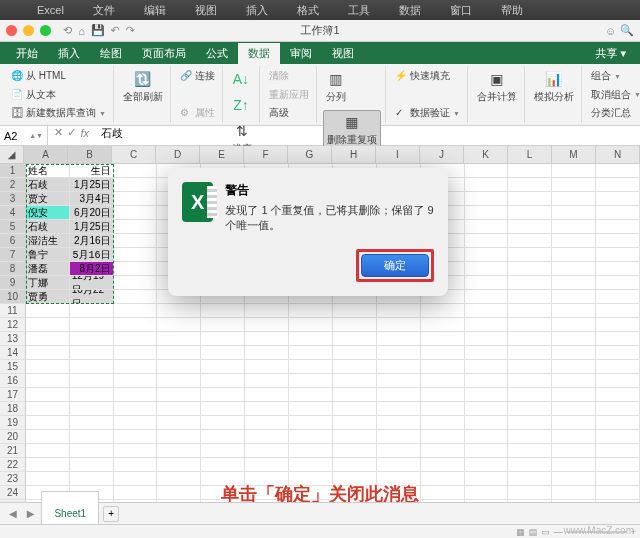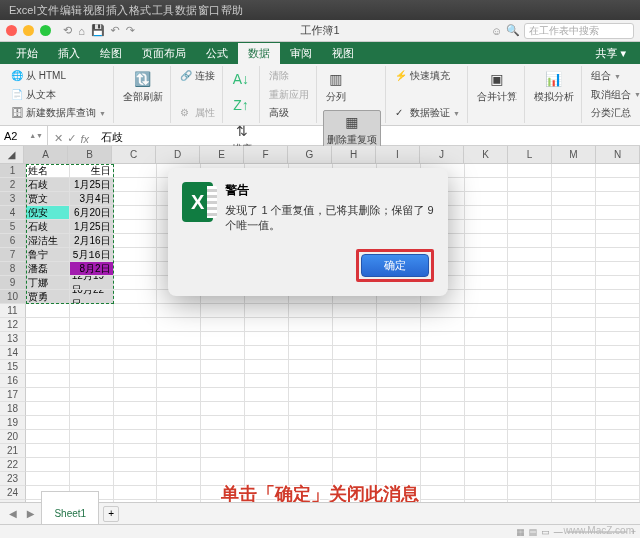--- a/index.html
+++ b/index.html
@@ -1,36 +1,36 @@
 <!DOCTYPE html>
 <html><head>
 <meta charset="utf-8">
 <style>
 *{box-sizing:border-box;margin:0;padding:0;font-family:"PingFang SC","Microsoft YaHei",sans-serif}
 body{width:640px;height:538px;background:#fff;overflow:hidden;position:relative;font-size:11px}
-.macbar{height:20px;background:linear-gradient(#4a4a4a,#383838);display:flex;align-items:center;padding:0 8px;color:#ccc;gap:1px}
+.macbar{height:20px;background:linear-gradient(#4a4a4a,#383838);display:flex;align-items:center;padding:0 8px;color:#ccc;gap:29px}
 .macbar span{font-size:11px}
 .apple{color:#fff}
 .titlebar{height:22px;background:#f2f2f2;border-bottom:1px solid #ccc;display:flex;align-items:center;padding:0 6px;gap:6px;position:relative}
 .winbtn{width:11px;height:11px;border-radius:50%;display:inline-block}
 .searchwrap{margin-left:auto;display:flex;align-items:center;gap:4px;color:#888}
 .searchbox{width:110px;height:16px;border:1px solid #ccc;border-radius:3px;font-size:10px;padding:0 4px;background:#fff;color:#aaa}
 .ribtabs{height:22px;background:#217346;display:flex;align-items:flex-end;padding:0 6px;color:#fff}
 .ribtabs .tab{padding:3px 10px;font-size:11px;cursor:pointer}
 .ribtabs .tab.active{background:#f3f3f3;color:#217346}
 .ribtabs .share{margin-left:auto;padding:3px 8px}
 .ribbon{height:62px;background:#f3f3f3;border-bottom:1px solid #d0d0d0;display:flex;align-items:stretch;padding:2px 4px;gap:2px;font-size:10px;color:#444}
 .rgrp{border-right:1px solid #dcdcdc;padding:2px 4px;display:flex;flex-direction:column;justify-content:space-between}
 .rgrp .btns{display:flex;gap:4px;flex-wrap:wrap}
 .rbtn{display:flex;flex-direction:column;align-items:center;gap:2px;padding:2px 3px;cursor:pointer;border-radius:2px;white-space:nowrap}
 .rbtn .ico{width:18px;height:18px;display:flex;align-items:center;justify-content:center;font-size:14px}
 .smallbtn{display:flex;align-items:center;gap:3px;padding:1px 3px;cursor:pointer;white-space:nowrap}
 .smallbtn .mico{width:12px;height:12px;display:inline-block}
 .highlighted{background:#d4d4d4;border:1px solid #a0a0a0;border-radius:2px}
-.fxbar{height:20px;border-bottom:1px solid #d0d0d0;display:flex;align-items:flex-end;font-size:11px;background:#fff}
+.fxbar{height:20px;border-bottom:1px solid #d0d0d0;display:flex;align-items:flex-start;font-size:11px;background:#fff}
 .namebox{width:48px;border-right:1px solid #d0d0d0;padding:0 4px;display:flex;align-items:center;justify-content:space-between;height:100%}
 .fxbtns{display:flex;align-items:center;gap:4px;padding:0 6px;color:#888}
 .fxinput{flex:1;padding:0 6px}
 .grid{height:356px;overflow:hidden;position:relative;background:#fff}
 .colhead{display:flex;height:18px;background:#f0f0f0;border-bottom:1px solid #ccc}
 .rownum{width:26px;background:#f0f0f0;border-right:1px solid #ccc;border-bottom:1px solid #e0e0e0;display:flex;align-items:center;justify-content:center;font-size:10px;color:#555}
 .colcell{width:44px;border-right:1px solid #ccc;display:flex;align-items:center;justify-content:center;font-size:10px;color:#555;background:#e8e8e8}
 .colcell.sel{background:#d4d4d4}
 .colcell.first{width:26px;background:#e8e8e8}
 .gridbody{display:flex;flex-direction:column}
@@ -80,21 +80,20 @@
   <span class="winbtn" style="background:#28c840"></span>
   <span style="margin-left:6px;color:#888">⟲</span>
   <span style="color:#888">⌂</span>
   <span style="color:#888">💾</span>
   <span style="color:#888">↶</span>
   <span style="color:#888">↷</span>
   <span style="position:absolute;left:50%;transform:translateX(-50%);color:#444">工作簿1</span>
   <div class="searchwrap">
     <span>☺</span>
     <span>🔍</span>
-    <span class="searchbox">在工作表中搜索</span>
   </div>
 </div>
 
 <div class="ribtabs">
   <div class="tab">开始</div>
   <div class="tab">插入</div>
   <div class="tab">绘图</div>
   <div class="tab">页面布局</div>
   <div class="tab">公式</div>
   <div class="tab active">数据</div>

